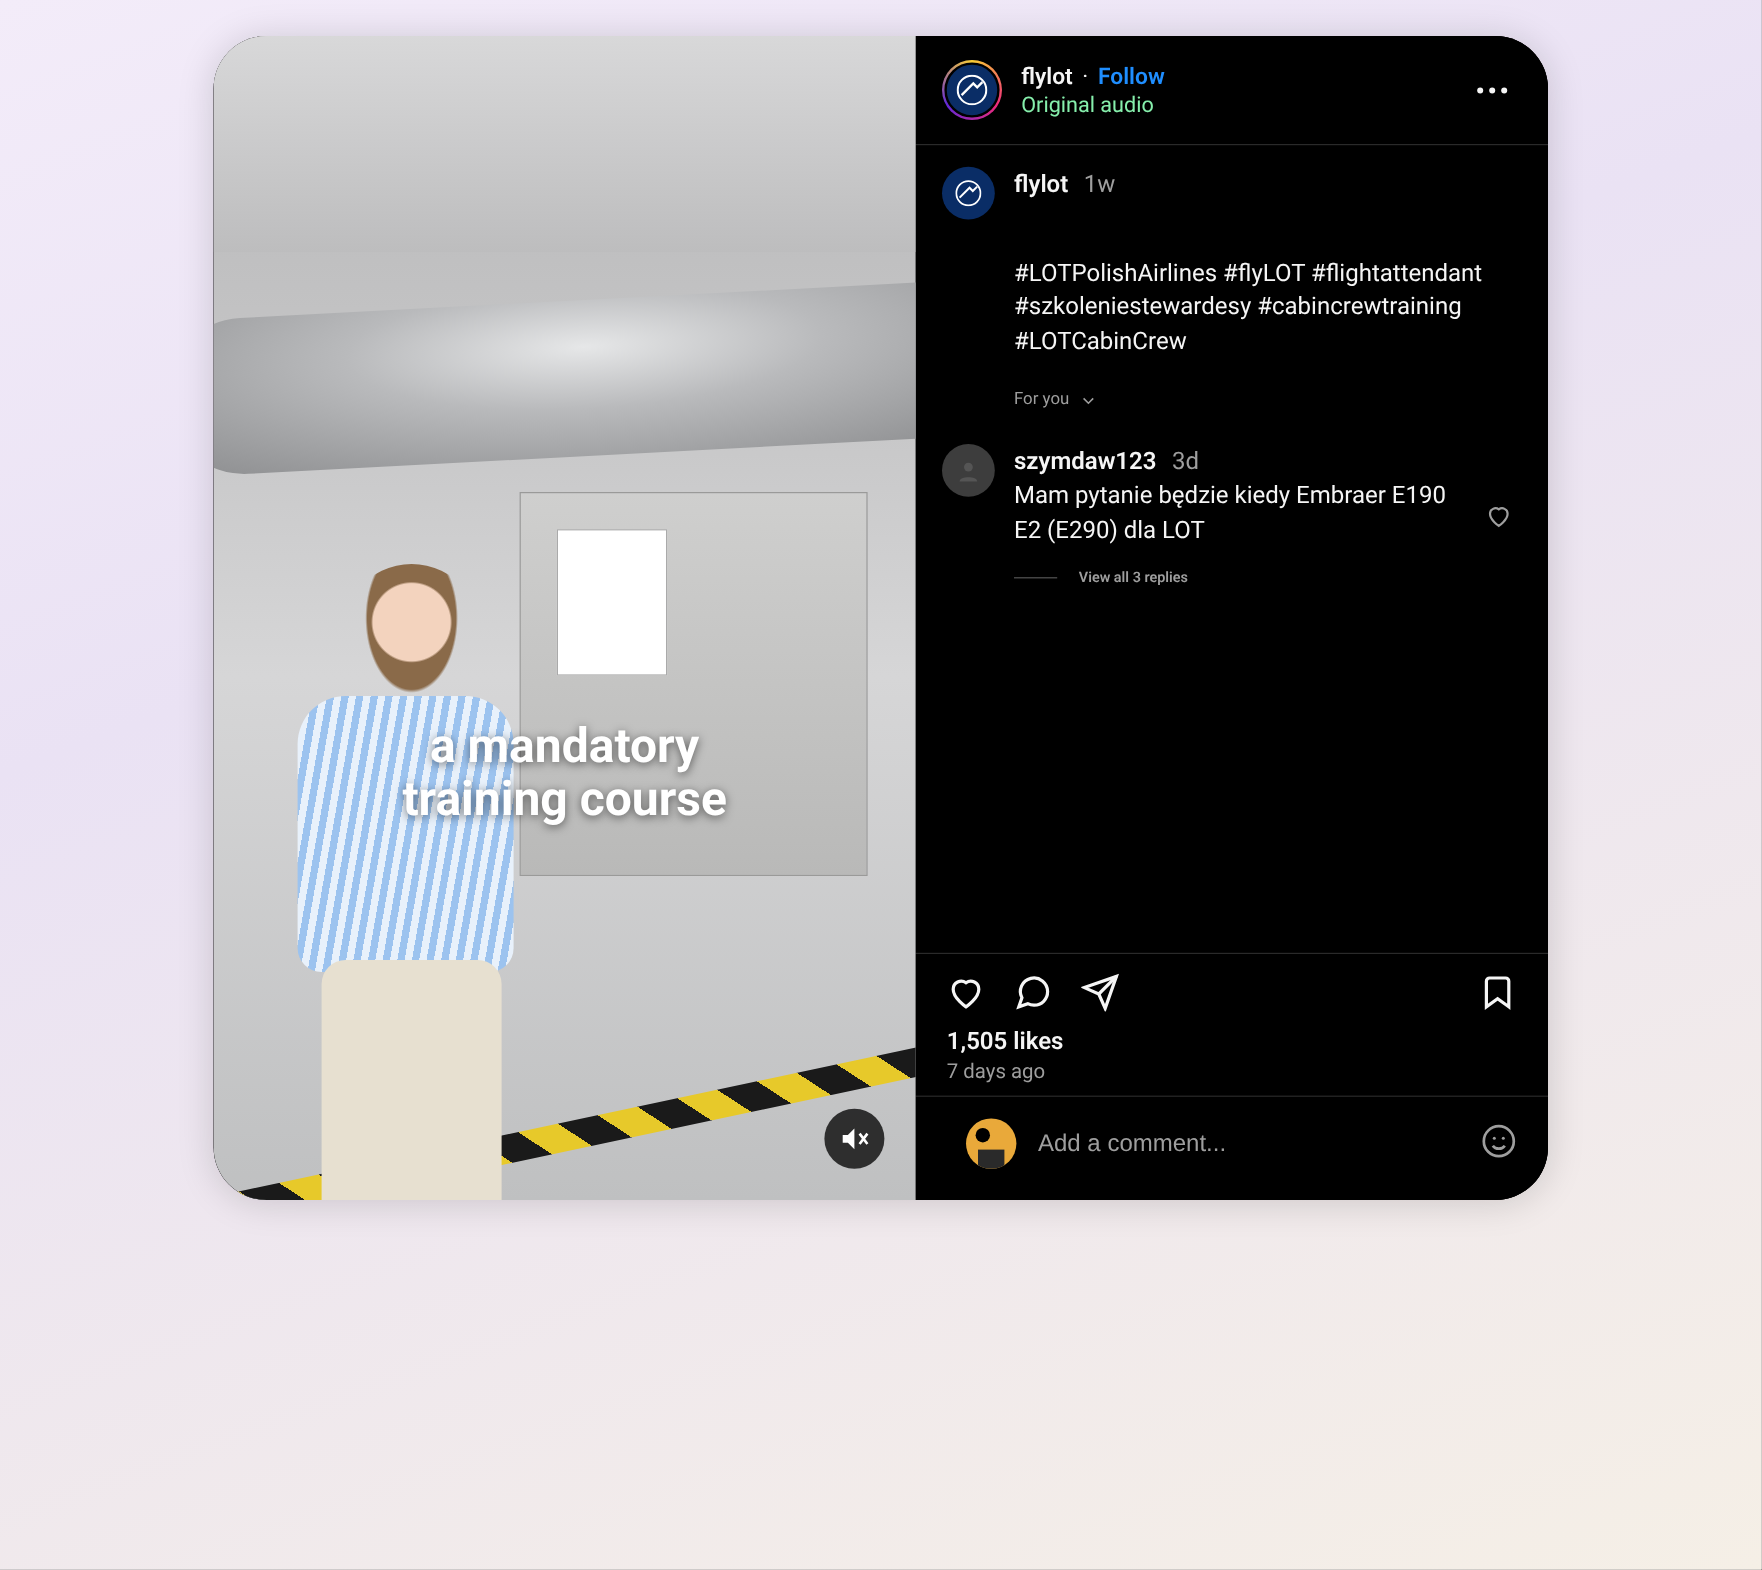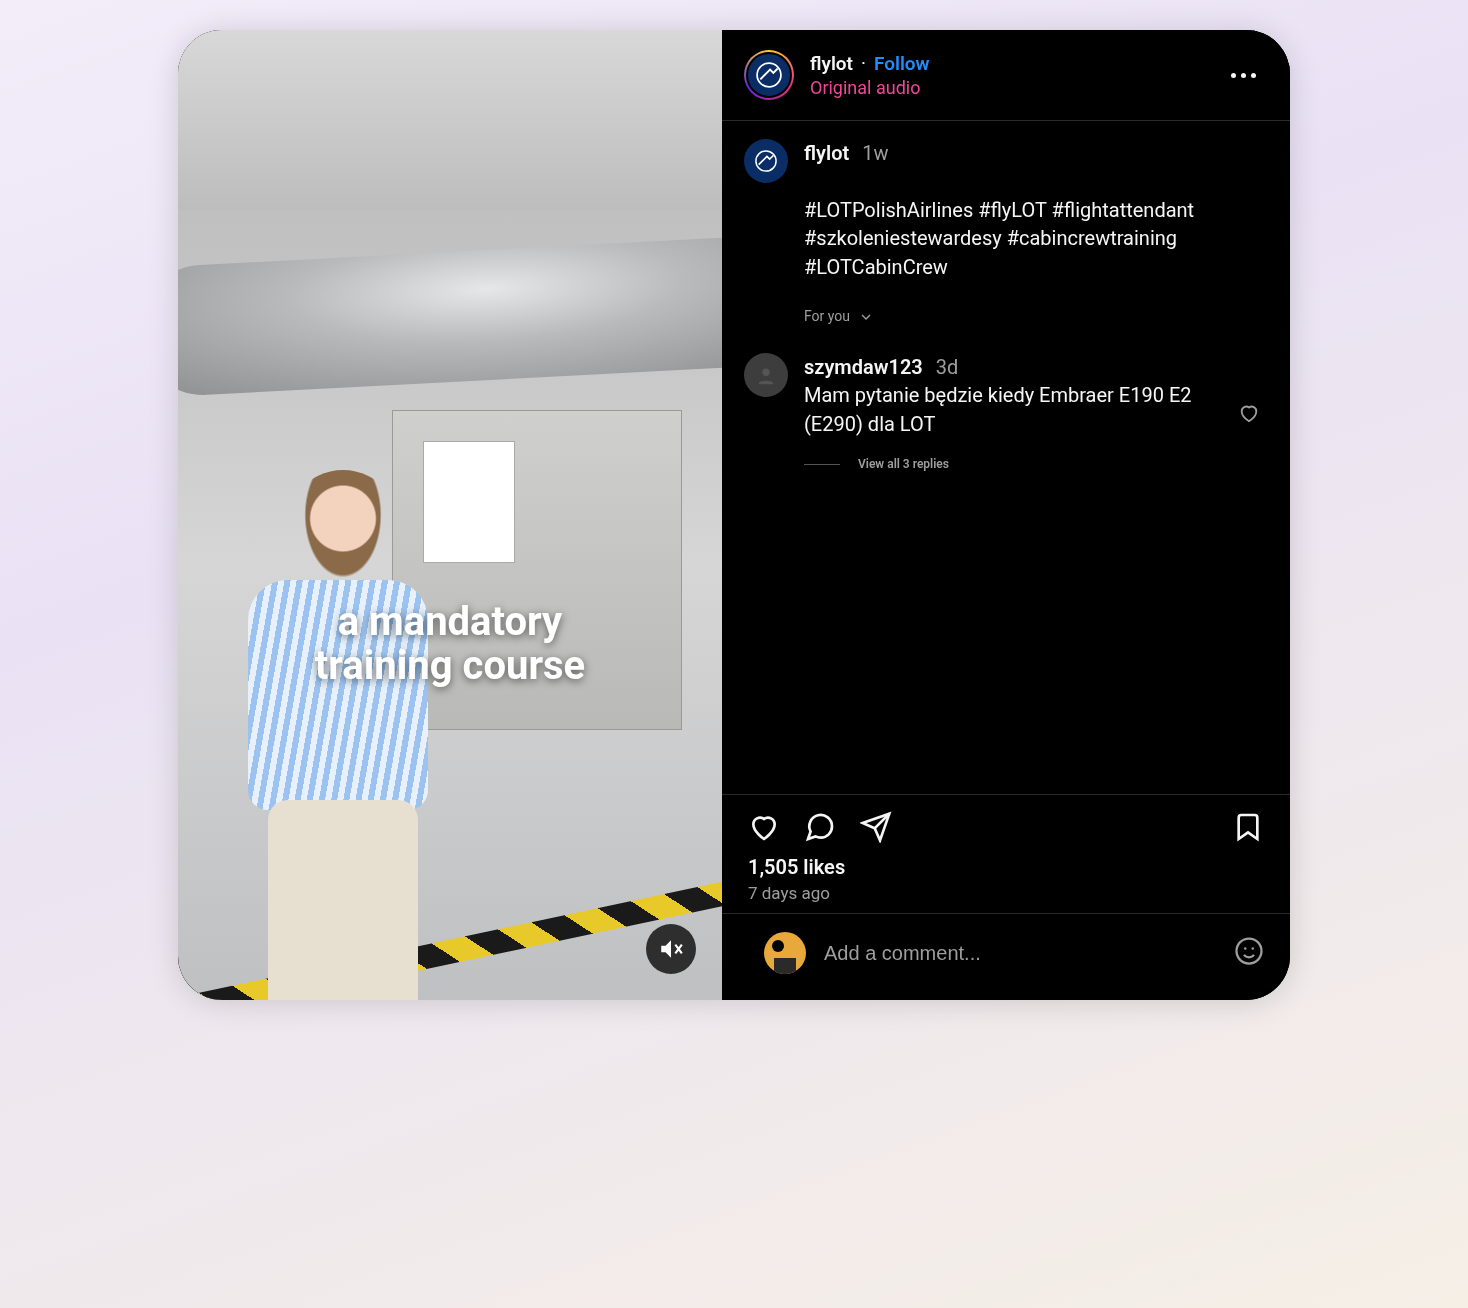--- a/index.html
+++ b/index.html
@@ -17,21 +17,21 @@
     height: 970px;
     background: #000;
     border-radius: 44px;
     overflow: hidden;
     display: flex;
     box-shadow: 0 2px 30px rgba(0,0,0,.15), inset 0 0 0 2px #111;
   }
   
   .media {
     position: relative;
-    width: 544px;
+    width: 585px;
     height: 100%;
     background: linear-gradient(180deg, #b7b7b8 0%, #c5c5c6 30%, #d6d6d7 55%, #bfc0c1 100%);
     overflow: hidden;
   }
   
   .duct {
     position: absolute;
     top: 220px; left: -40px; width: 700px; height: 130px;
     background: radial-gradient(ellipse at 50% 30%, #e6e7e8 0%, #b9babc 40%, #8c8d8f 100%);
     border-radius: 65px;
@@ -119,21 +119,21 @@
     background:#0a2d66;
     display:flex;align-items:center;justify-content:center;
     border:2px solid #000;
   }
   .avatar-inner svg{width:26px;height:26px;}
   .hdr-text{flex:1; min-width:0;}
   .hdr-row1{display:flex;align-items:center;gap:8px;font-size:19px;}
   .username{font-weight:600;color:#f5f5f5;}
   .dot-sep{color:#f5f5f5;}
   .follow{color:#1f8eff;font-weight:600;cursor:pointer;}
-  .audio-row{color:#ec4899;font-size:18px;margin-top:2px;}
+  .audio-row{color:#86efac;font-size:18px;margin-top:2px;}
   .more-btn{display:flex;gap:5px;cursor:pointer;padding:8px;}
   .more-btn span{width:5px;height:5px;background:#f5f5f5;border-radius:50%;}
   
   .scroll {
     flex:1; overflow:hidden; 
     padding: 18px 26px 0 22px;
   }
   .caption-block, .comment-block{
     display:flex; gap:16px; margin-bottom:26px;
   }
@@ -141,21 +141,21 @@
     width:44px;height:44px;border-radius:50%;
     background:#0a2d66; flex:0 0 44px;
     display:flex;align-items:center;justify-content:center;
   }
   .small-avatar.grey{background:#3d3d3d;}
   .small-avatar svg{width:22px;height:22px;}
   .ctext{flex:1; min-width:0; font-size:20px; line-height:1.42;}
   .ctext .name{font-weight:600;color:#f5f5f5;margin-right:8px;}
   .ctext .time{color:#9e9e9e; font-weight:400;}
   .ctext .body{color:#f5f5f5; white-space:pre-line;}
-  .hashtags{color:#e0e0e0;}
+  .hashtags{color:#e0e0e0;margin-top:17px;}
   .foryou{
     margin-top:26px; color:#9e9e9e; font-size:14px;
     display:flex;align-items:center;gap:8px;cursor:pointer;
   }
   .foryou svg{width:16px;height:16px;stroke:#9e9e9e;}
   .comment-actions{
     margin-top:10px; display:flex; gap:26px;
     color:#9e9e9e; font-size:18px; font-weight:600;
   }
   .comment-actions span{cursor:pointer;}

